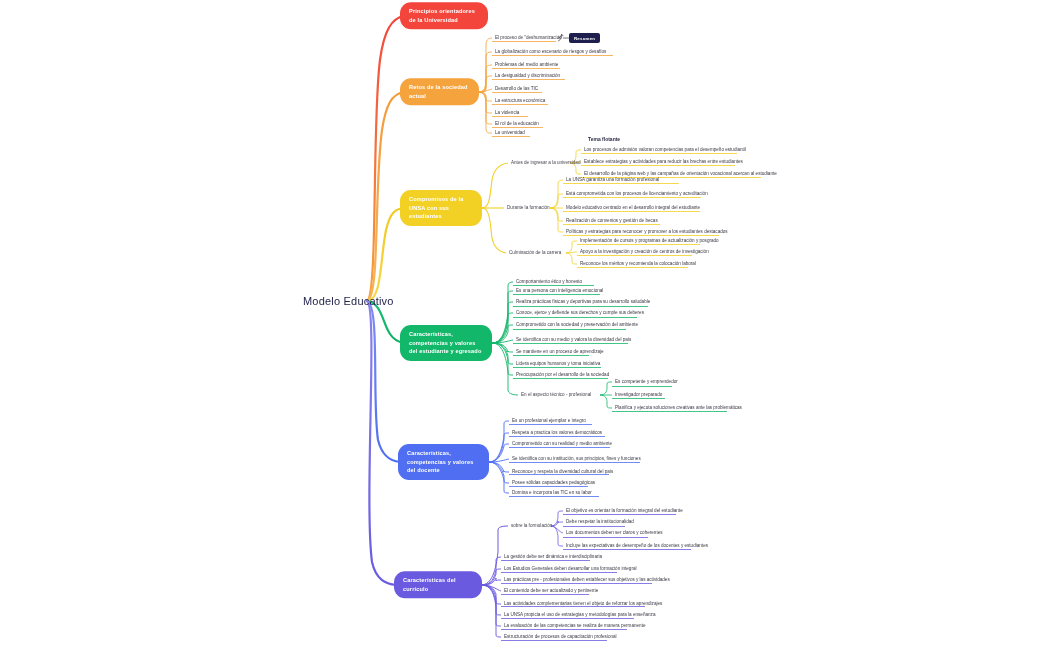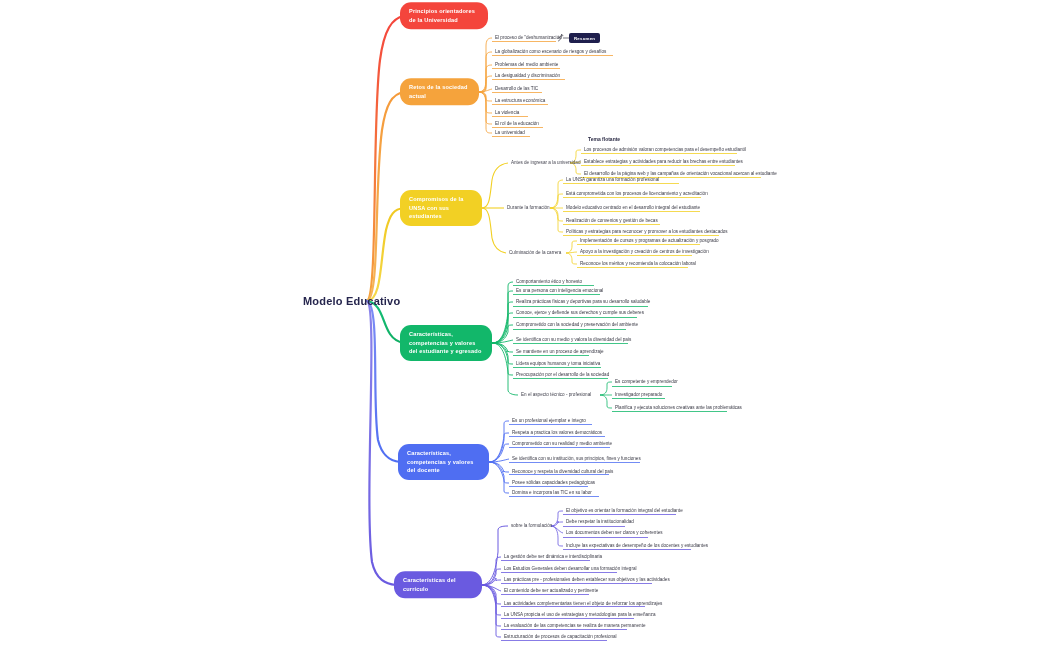--- a/index.html
+++ b/index.html
@@ -26,21 +26,21 @@
   }
   .node {
     position: absolute;
     box-sizing: border-box;
     white-space: nowrap;
   }
   
   .root {
     color: #25254d;
     font-size: 11px;
-    font-weight: bold;
+    font-weight: normal;
     letter-spacing: .2px;
     transform: translateY(-50%);
     padding-left: 20px;
   }
   
   .pill {
     border-radius: 11px;
     color: #ffffff;
     font-size: 5.6px;
     font-weight: bold;

